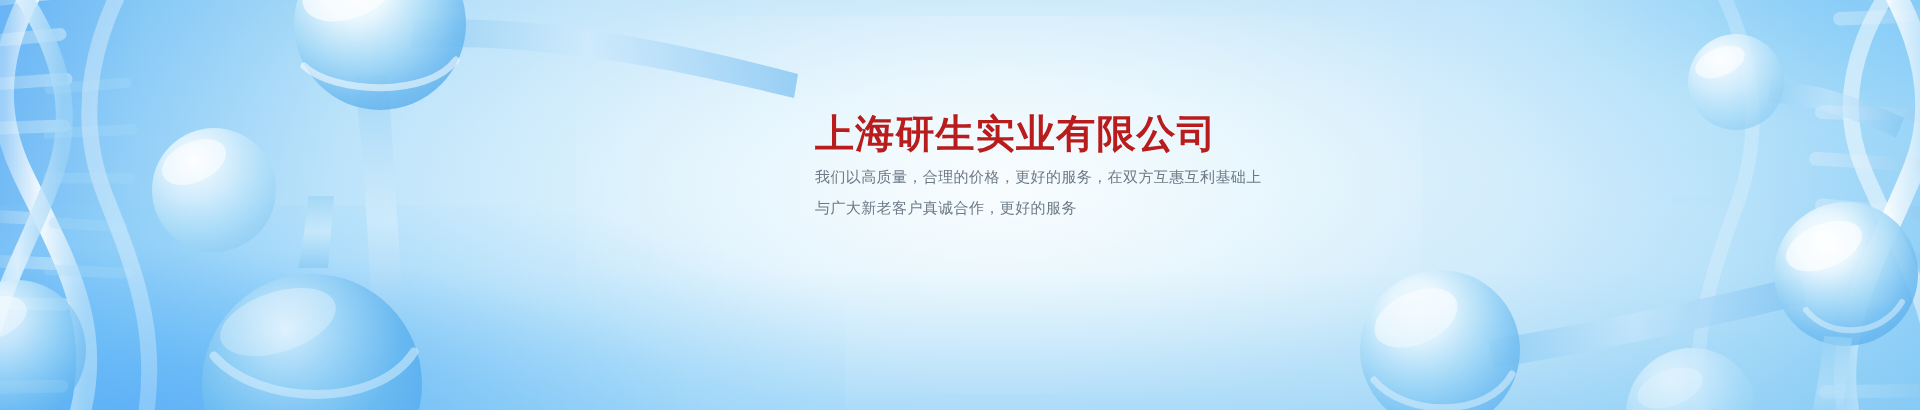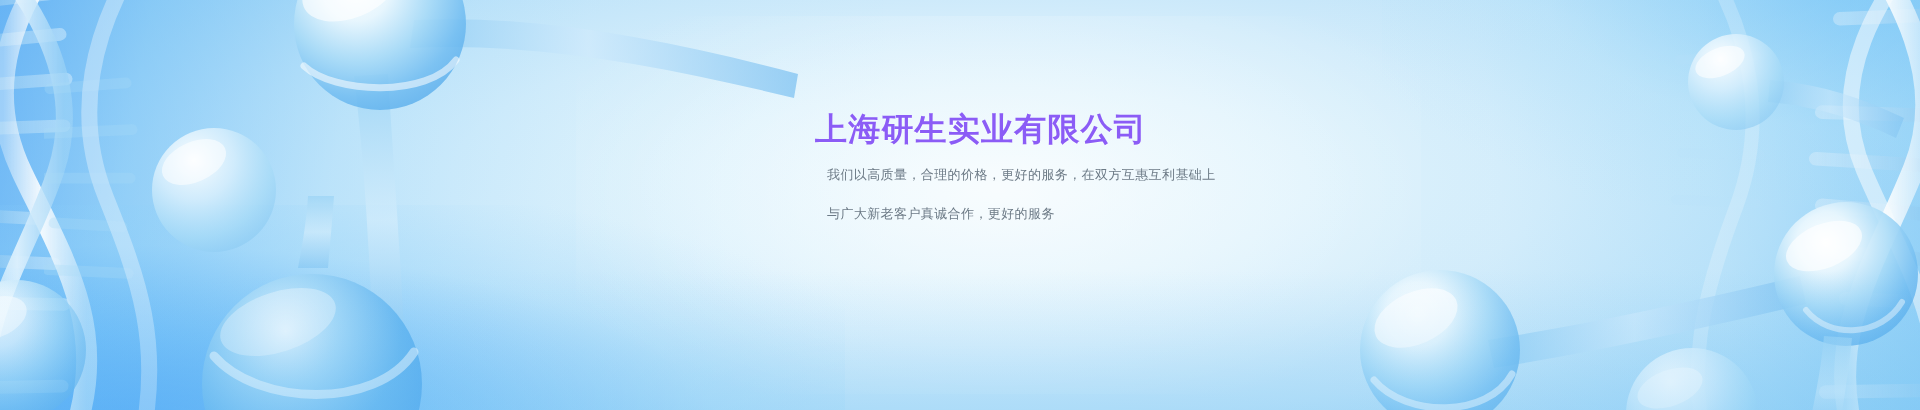--- a/index.html
+++ b/index.html
@@ -106,45 +106,45 @@
   .mol svg { display: block; overflow: visible; }
 
   
   .text-block {
     position: absolute;
     left: 815px;
     top: 108px;
     width: 460px;
   }
   .company-title {
-    font-size: 32px;
+    font-size: 39px;
     font-weight: 700;
-    color: #8b5cf6;
+    color: #b91c1c;
     letter-spacing: 1.2px;
     line-height: 1.32;
     margin: 0 0 3px 0;
     white-space: nowrap;
     text-shadow: 0 1px 1px rgba(255,255,255,0.55);
   }
   .company-slogan {
     font-size: 27px;
     font-weight: 400;
     color: #3b3b3d;
     letter-spacing: 1px;
     line-height: 1.30;
     margin: 0 0 9px 0;
     white-space: nowrap;
     text-shadow: 0 1px 1px rgba(255,255,255,0.5);
   }
   .company-desc {
-    font-size: 13px;
+    font-size: 15px;
     color: #6c7a86;
     line-height: 2.05;
     letter-spacing: .4px;
-    margin: 12px;
+    margin: 0;
     white-space: nowrap;
   }
 </style>
 </head>
 <body>
 
 <div class="banner">
 
   <div class="bg-base"></div>
   <div class="bg-left-wash"></div>

